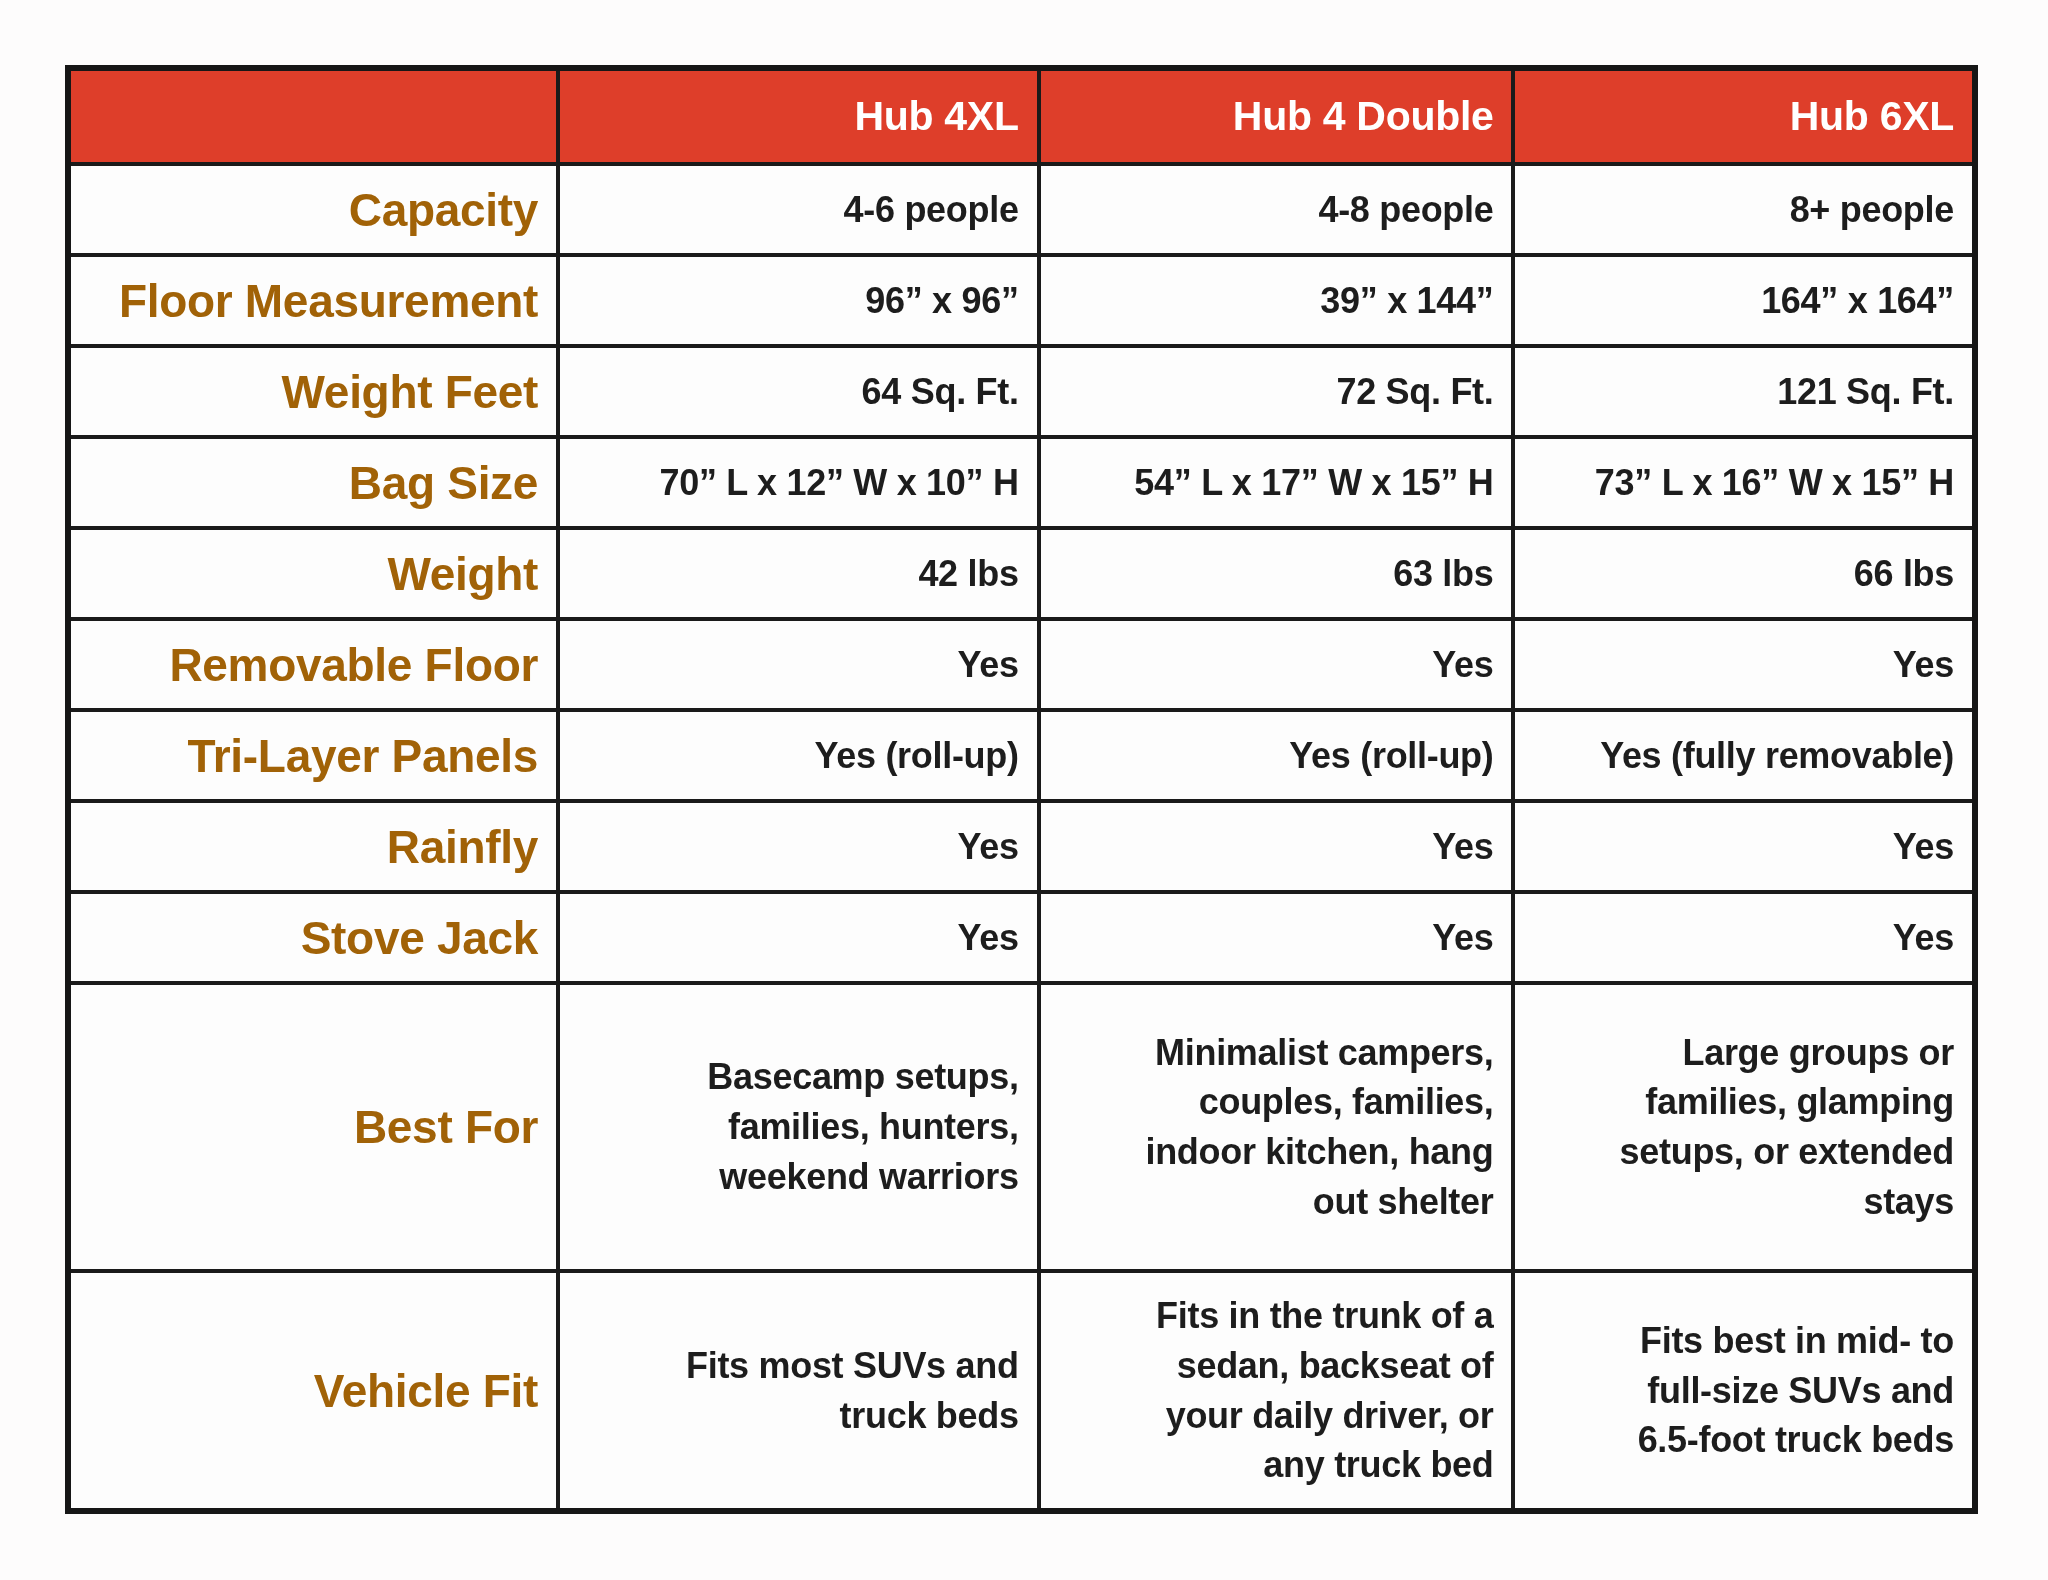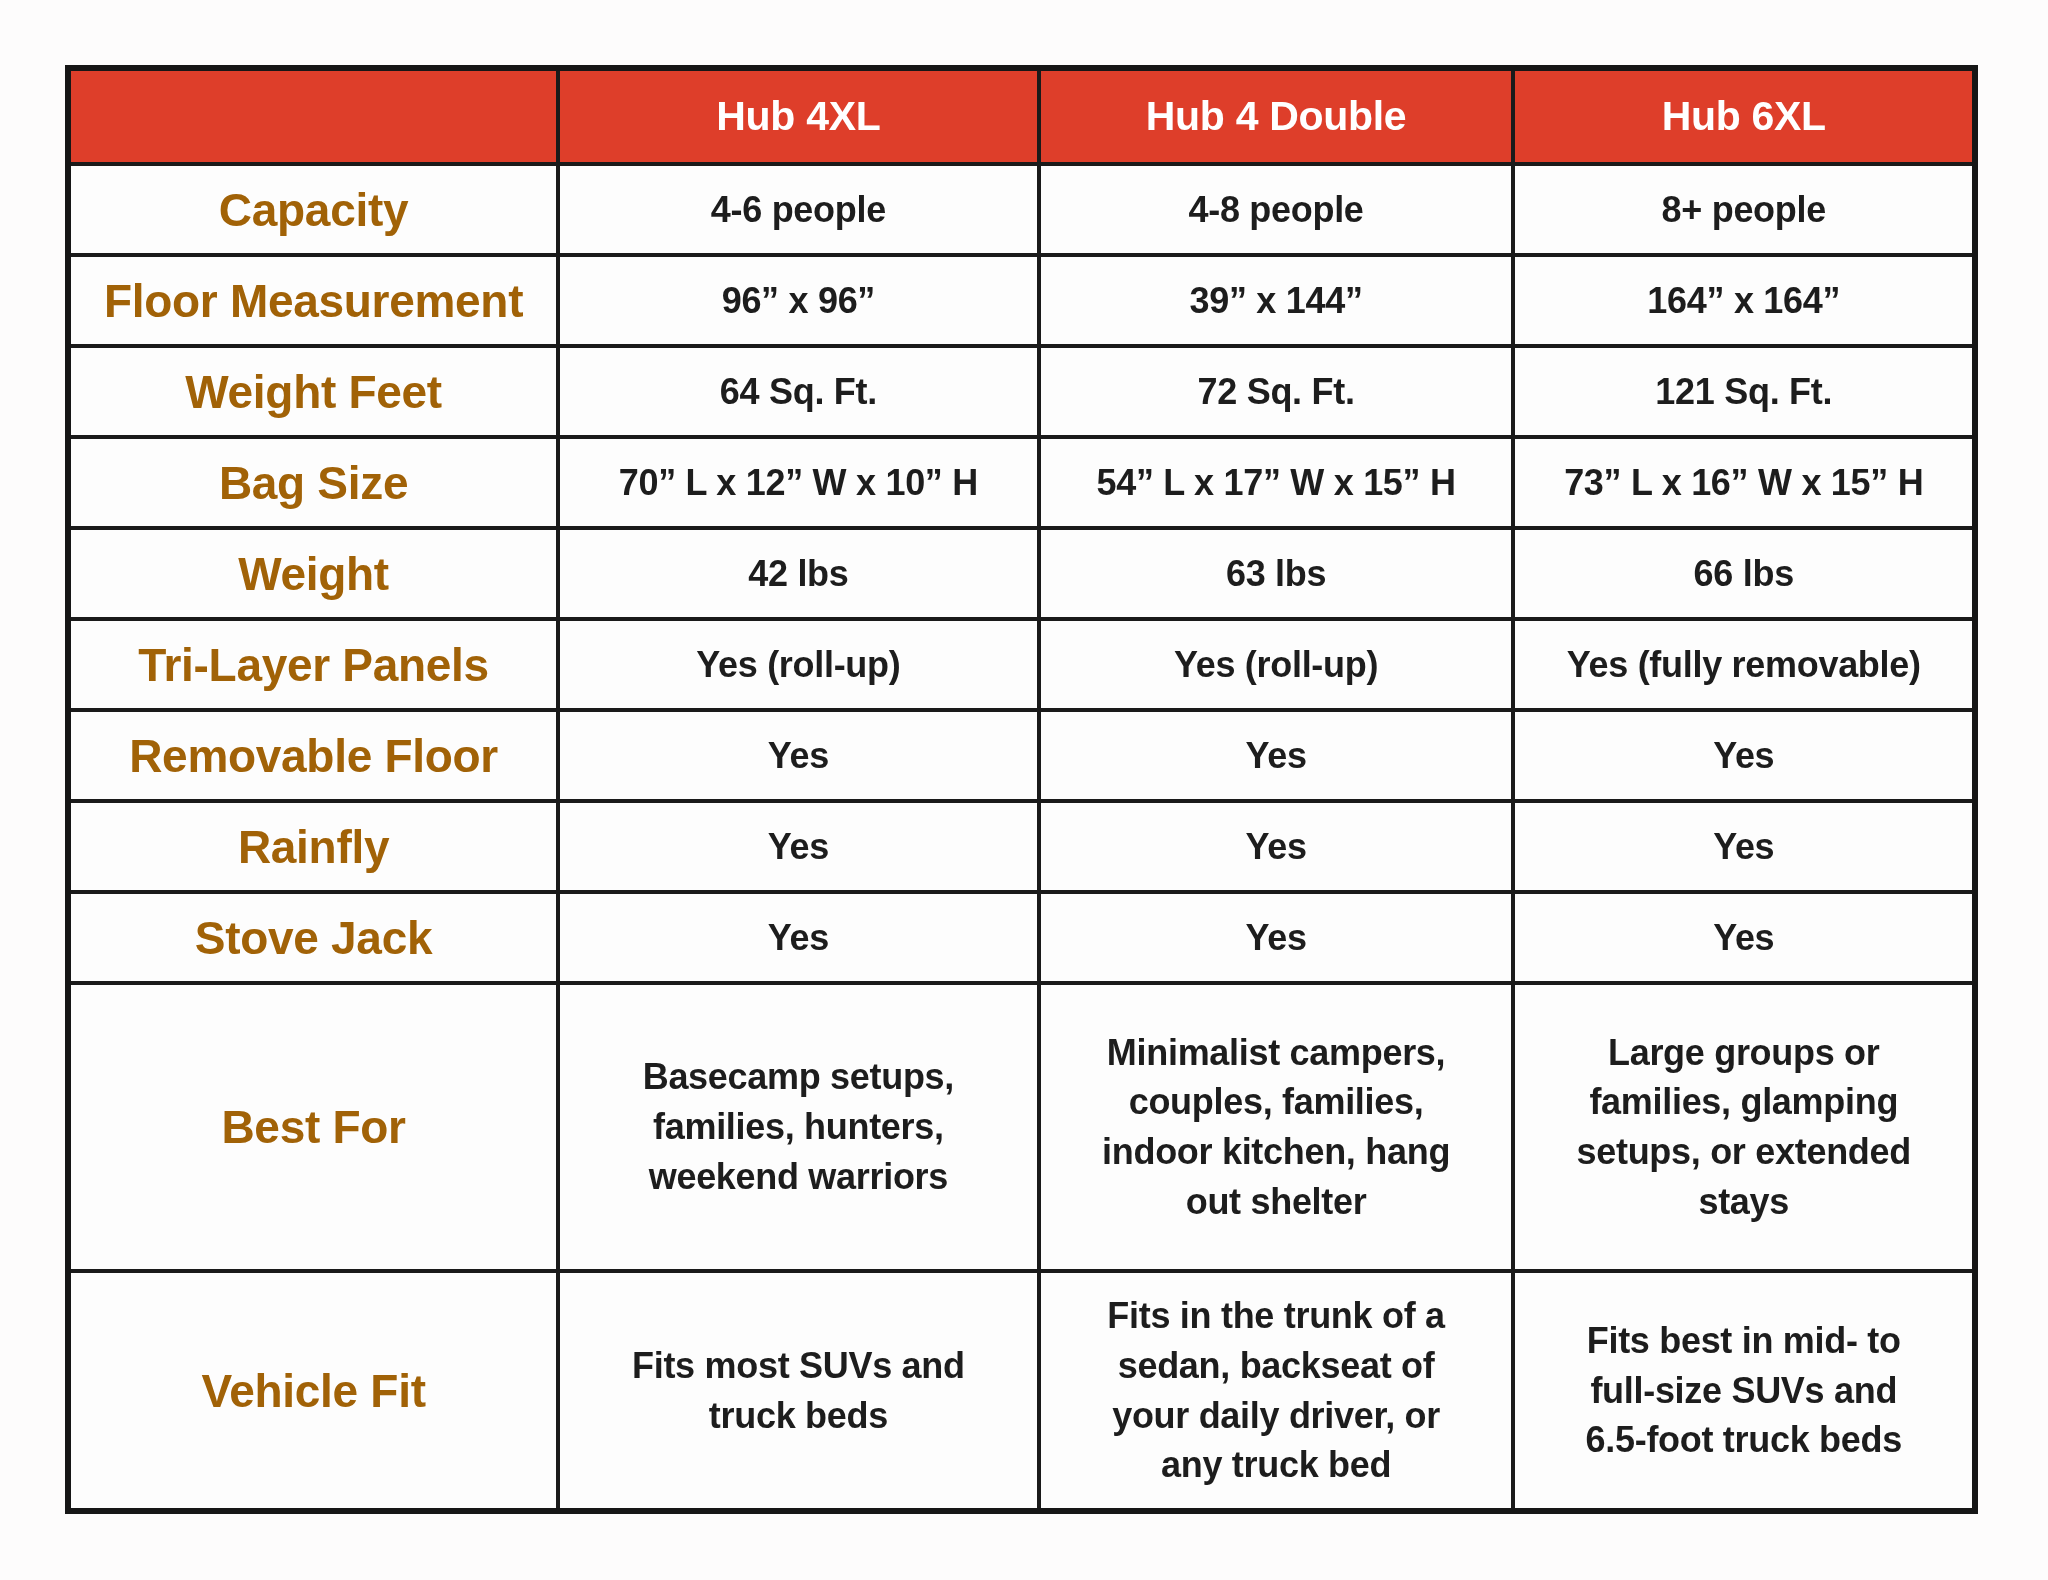--- a/index.html
+++ b/index.html
@@ -21,21 +21,21 @@
     width: 1913px;
     height: 1443px;
     border-collapse: collapse;
     table-layout: fixed;
     background: #fdfdfd;
     border: 6px solid #161616;
   }
   table.compare th,
   table.compare td {
     border: 4px solid #1a1a1a;
-    text-align: center;
+    text-align: right;
     vertical-align: middle;
     padding: 6px 18px;
     letter-spacing: -0.3px;
   }
   tr.header-row {
     height: 96px;
   }
   tr.header-row th {
     background: #de3e2a;
     color: #ffffff;
@@ -107,30 +107,30 @@
       <td class="cell-value">54” L x 17” W x 15” H</td>
       <td class="cell-value">73” L x 16” W x 15” H</td>
     </tr>
     <tr class="data-row">
       <td class="row-label">Weight</td>
       <td class="cell-value">42 lbs</td>
       <td class="cell-value">63 lbs</td>
       <td class="cell-value">66 lbs</td>
     </tr>
     <tr class="data-row">
+      <td class="row-label">Removable Floor</td>
+      <td class="cell-value">Yes</td>
+      <td class="cell-value">Yes</td>
+      <td class="cell-value">Yes</td>
+    </tr>
+    <tr class="data-row">
       <td class="row-label">Tri-Layer Panels</td>
       <td class="cell-value">Yes (roll-up)</td>
       <td class="cell-value">Yes (roll-up)</td>
       <td class="cell-value">Yes (fully removable)</td>
-    </tr>
-    <tr class="data-row">
-      <td class="row-label">Removable Floor</td>
-      <td class="cell-value">Yes</td>
-      <td class="cell-value">Yes</td>
-      <td class="cell-value">Yes</td>
     </tr>
     <tr class="data-row">
       <td class="row-label">Rainfly</td>
       <td class="cell-value">Yes</td>
       <td class="cell-value">Yes</td>
       <td class="cell-value">Yes</td>
     </tr>
     <tr class="data-row">
       <td class="row-label">Stove Jack</td>
       <td class="cell-value">Yes</td>

